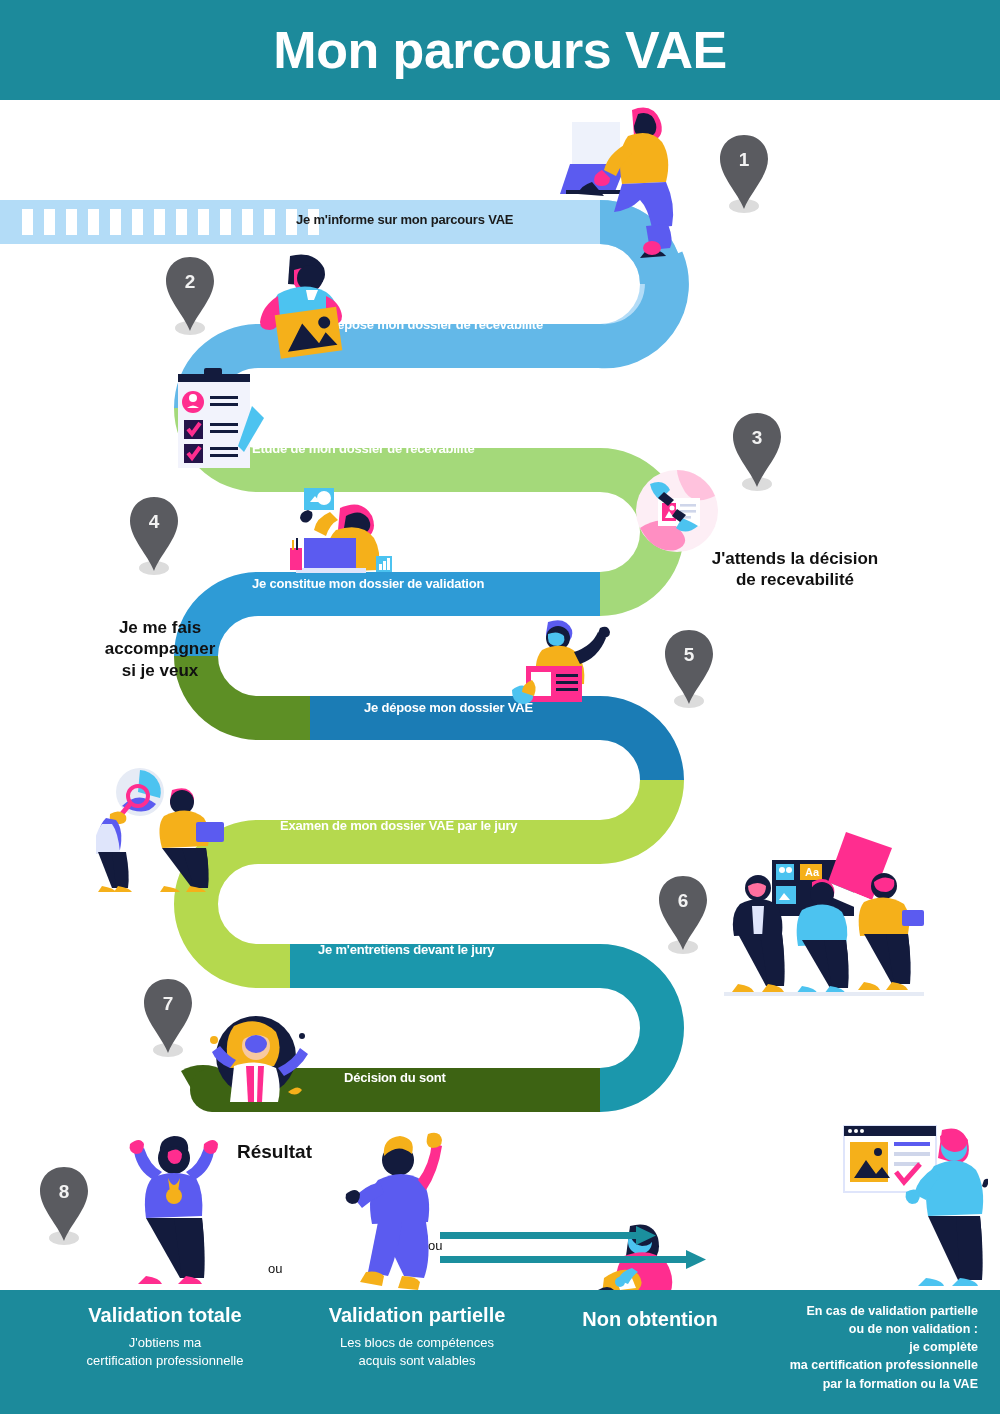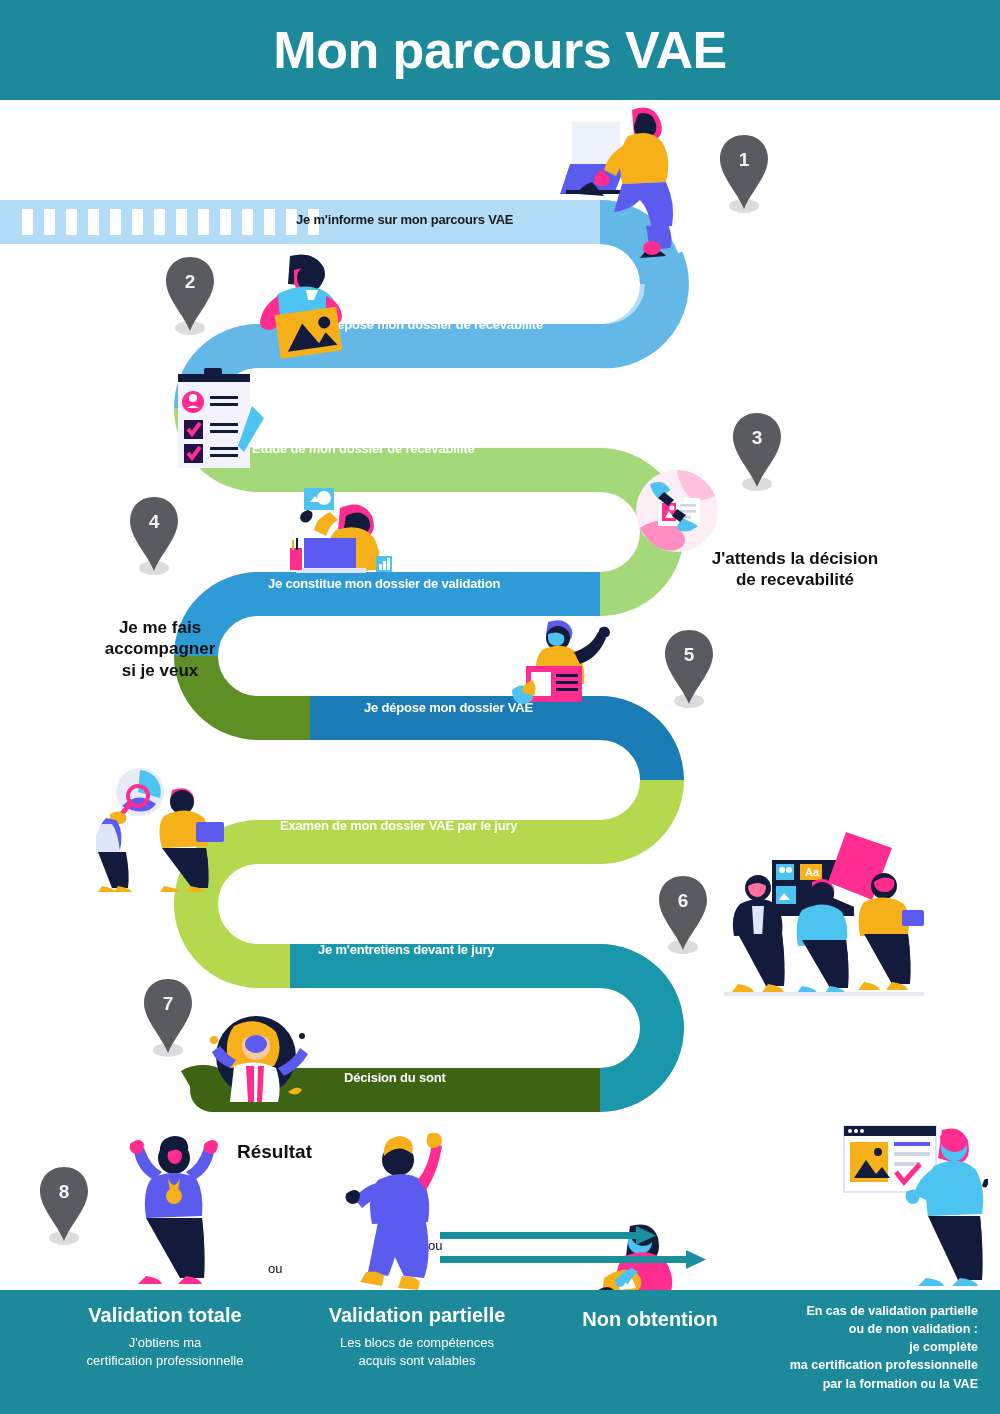--- a/index.html
+++ b/index.html
@@ -131,21 +131,21 @@
       <i></i>
       <i></i>
       <i></i>
       <i></i>
       <i></i>
   </div>
 
   <div class="band-label dark" style="left:296px;top:212px;">Je m'informe sur mon parcours VAE</div>
   <div class="band-label" style="left:312px;top:317px;">Je dépose mon dossier de recevabilité</div>
   <div class="band-label" style="left:252px;top:441px;">Etude de mon dossier de recevabilité</div>
-  <div class="band-label" style="left:252px;top:576px;margin-left:16px;">Je constitue mon dossier de validation</div>
+  <div class="band-label" style="left:252px;top:576px;">Je constitue mon dossier de validation</div>
   <div class="band-label" style="left:364px;top:700px;">Je dépose mon dossier VAE</div>
   <div class="band-label" style="left:280px;top:818px;text-align:center;">Examen de mon dossier VAE  par le jury</div>
   <div class="band-label" style="left:318px;top:942px;">Je m'entretiens devant le jury</div>
   <div class="band-label" style="left:344px;top:1070px;">Décision du  sont</div>
 
   <div class="pin" style="left:716px;top:131px;">
     <svg viewBox="0 0 56 84" width="56" height="84">
       <ellipse cx="28" cy="75" rx="15" ry="7" fill="#dcdcdc"></ellipse>
       <path d="M28 4 C13 4 4 15 4 28 C4 45 22 62 28 78 C34 62 52 45 52 28 C52 15 43 4 28 4 Z" fill="#5a5b60"></path>
     </svg>

